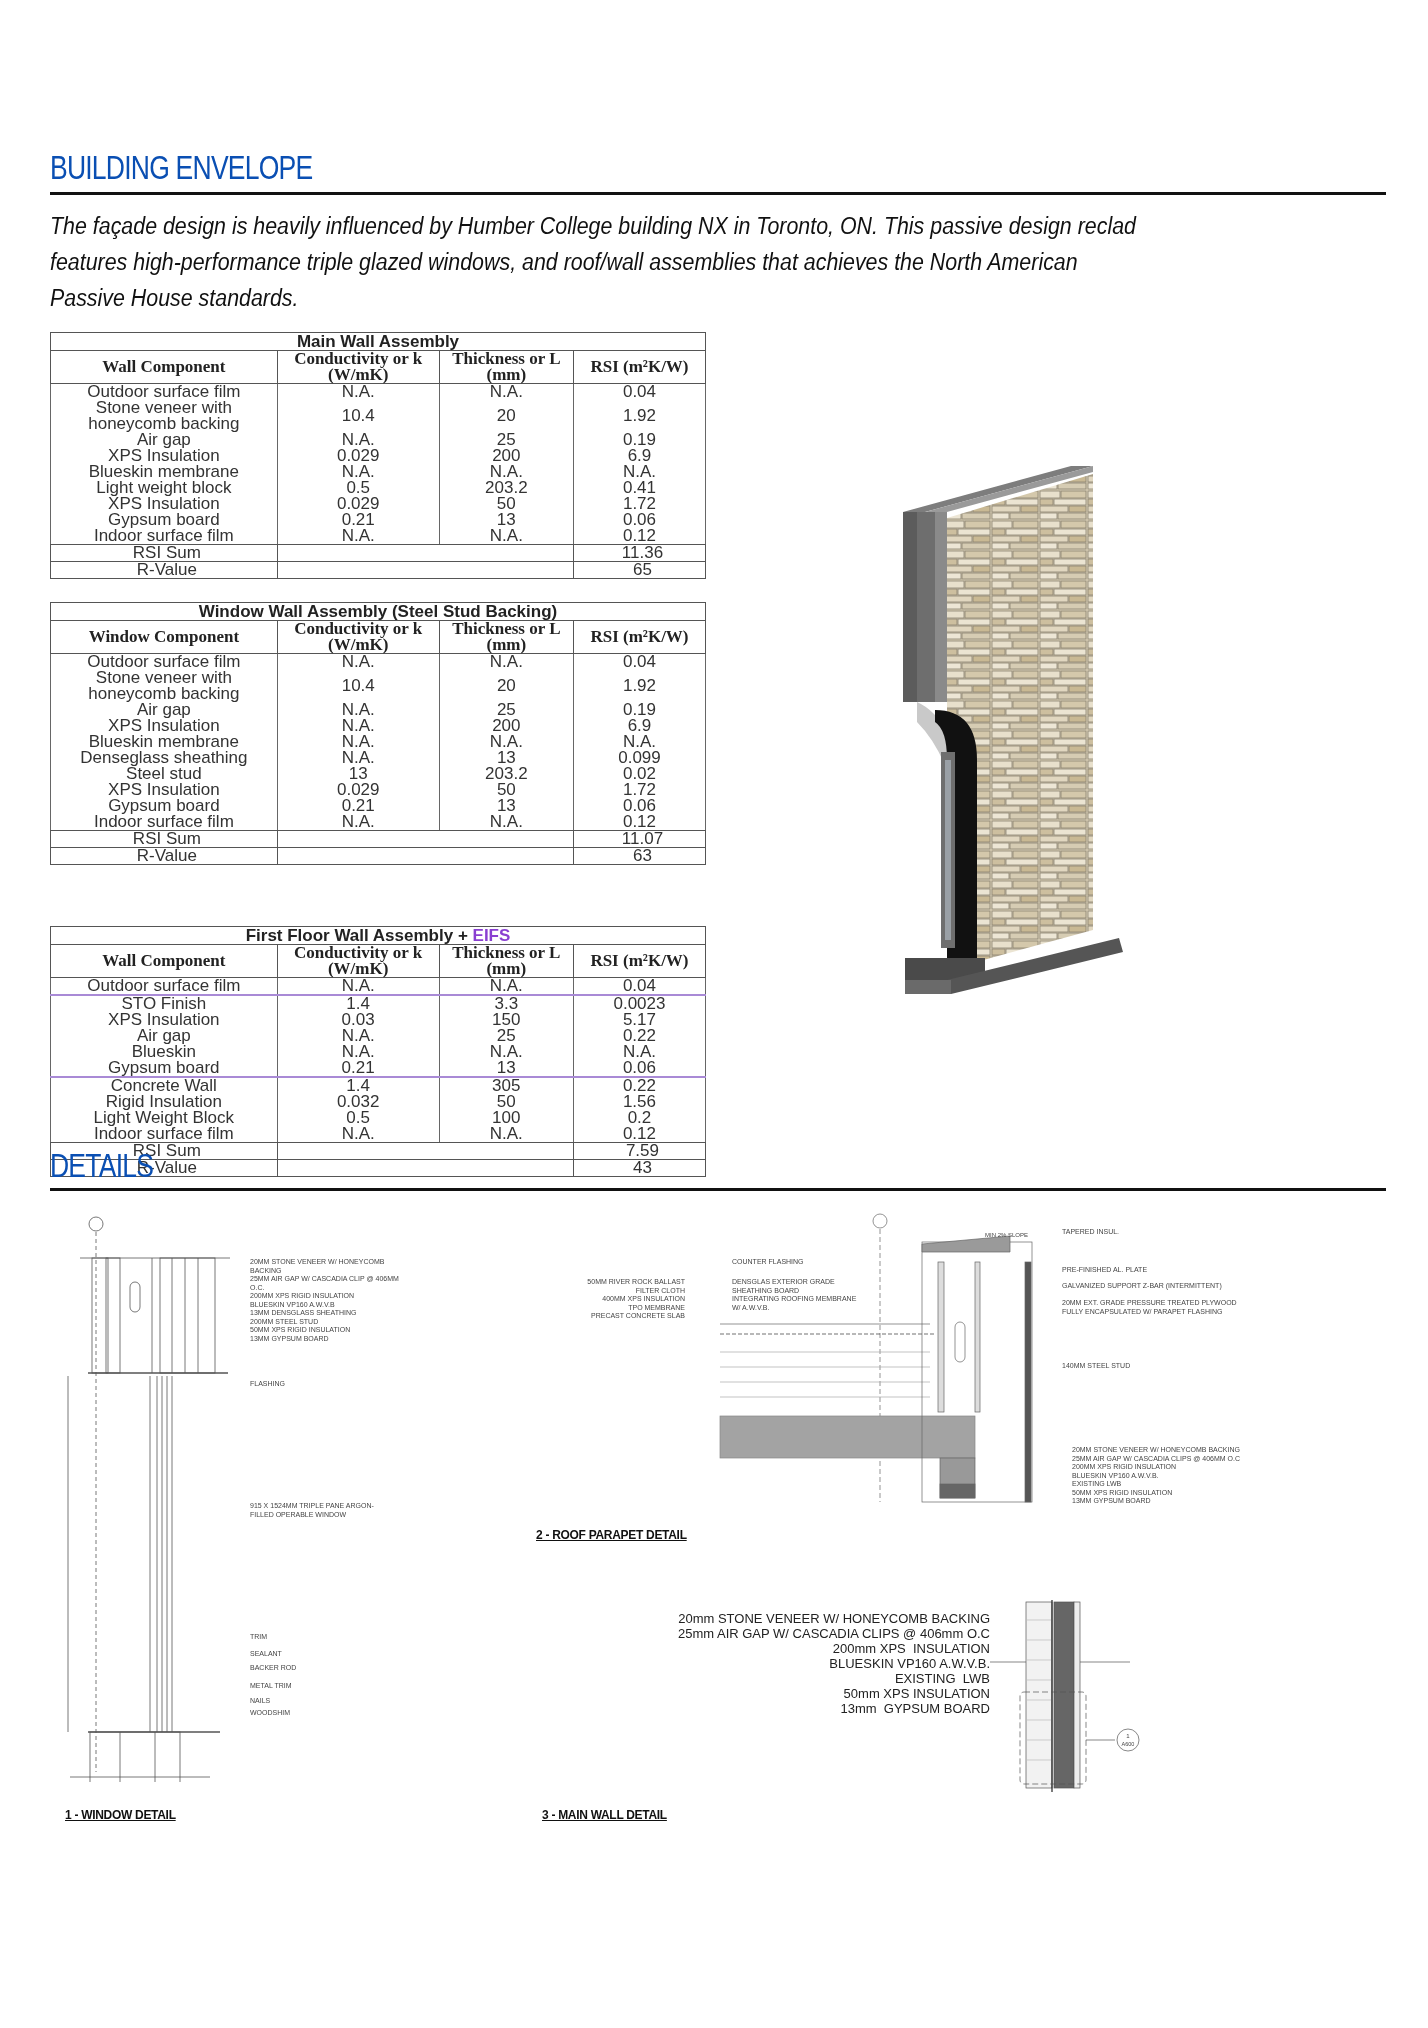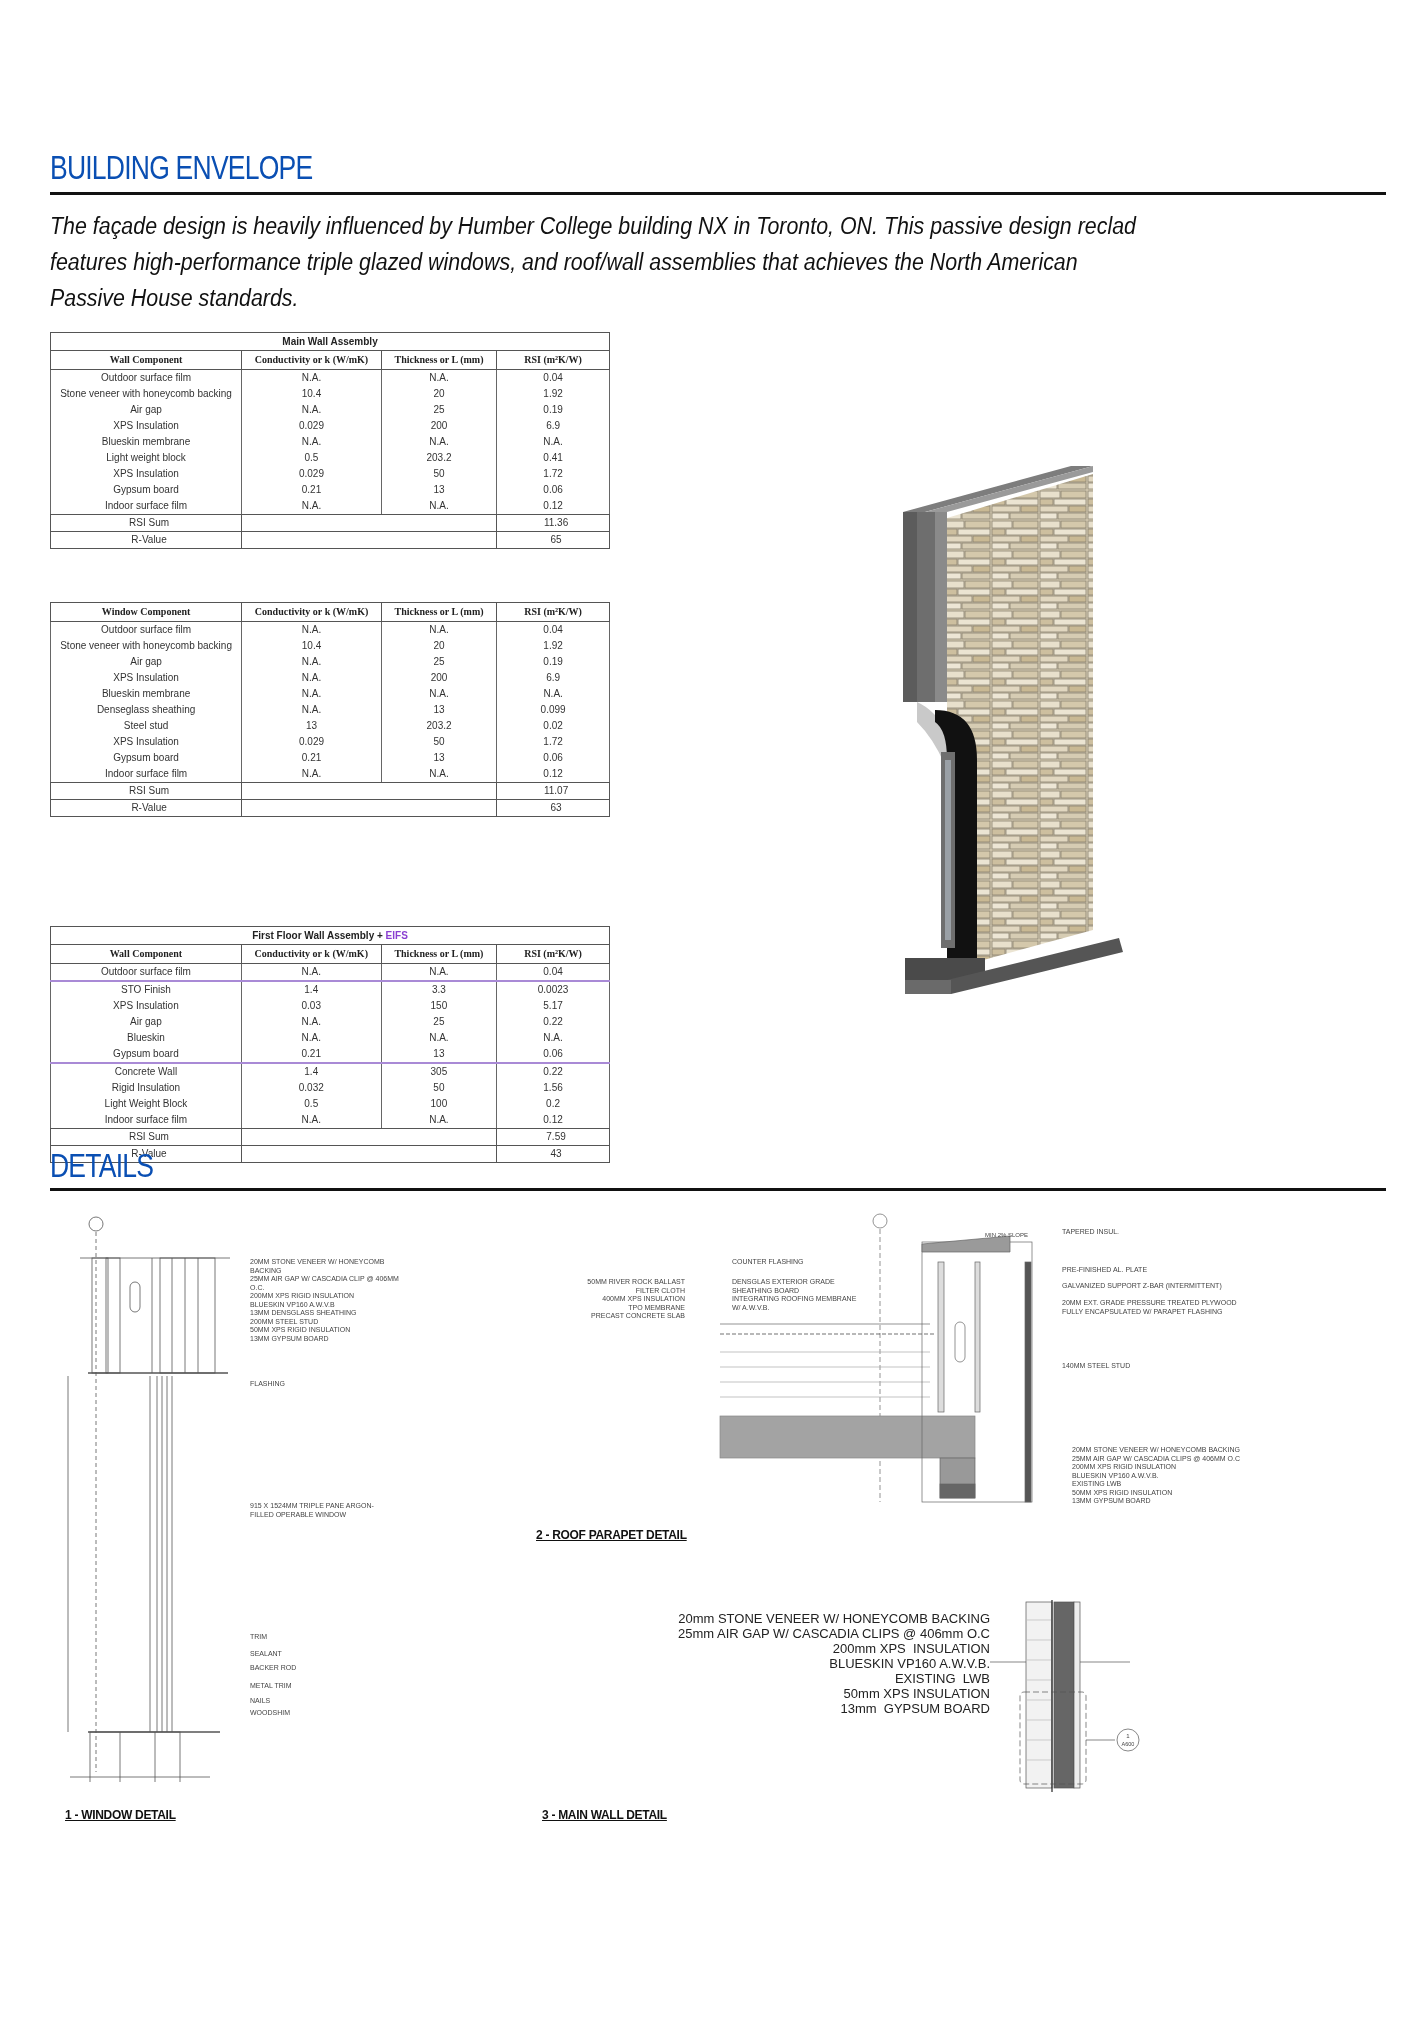--- a/index.html
+++ b/index.html
@@ -13,21 +13,21 @@
     }
     .rule { position: absolute; left: 50px; width: 1336px; height: 3px; background: #111; }
     .intro {
       position: absolute; left: 50px; top: 208px; width: 1300px;
       font-family: "Liberation Sans", sans-serif; font-style: italic;
       font-size: 23px; line-height: 36px; color: #111;
       transform: scaleX(0.93); transform-origin: left top;
     }
 
     
-    .rtable { position: absolute; left: 50px; width: 560px; border-collapse: collapse; font-family: "Liberation Sans", sans-serif; font-size: 10px; color: #333; }
+    .rtable { position: absolute; left: 50px; width: 656px; border-collapse: collapse; font-family: "Liberation Sans", sans-serif; font-size: 17px; color: #333; }
     .rtable td, .rtable th { border-left: 1px solid #666; border-right: 1px solid #666; padding: 0; height: 16px; line-height: 16px; text-align: center; }
     .rtable .cap th { border: 1.5px solid #555; font-weight: bold; color: #222; height: 17px; }
     .rtable .hdr th { border: 1.5px solid #555; font-weight: bold; color: #222; height: 18px; font-family: Liberation Serif, serif; }
     .rtable .sum td { border: 1.5px solid #555; padding-left: 6px; }
     .rtable tr.last-body td { border-bottom: 1.5px solid #555; }
     .rtable tr.purple-top td { border-top: 2px solid #a98ad6; }
     .rtable .c0 { width: 232px; }
     .rtable .c1 { width: 164px; }
     .rtable .c2 { width: 136px; }
     .rtable .c3 { width: 134px; }
@@ -129,20 +129,23 @@
       </tr>
       <tr class="sum">
         <td>R-Value</td>
         <td colspan="2"></td>
         <td>65</td>
       </tr>
     </tbody>
   </table>
 <table class="rtable" id="tbl1" style="top:602px;">
     <tbody>
+      <tr class="cap">
+        <th colspan="4"><span>Window Wall Assembly (Steel Stud Backing)</span></th>
+      </tr>
       <tr class="hdr">
         <th class="c0">Window Component</th>
         <th class="c1">Conductivity or k (W/mK)</th>
         <th class="c2">Thickness or L (mm)</th>
         <th class="c3">RSI (m²K/W)</th>
       </tr>
       <tr class="">
         <td class="c0">Outdoor surface film</td>
         <td class="c1">N.A.</td>
         <td class="c2">N.A.</td>

